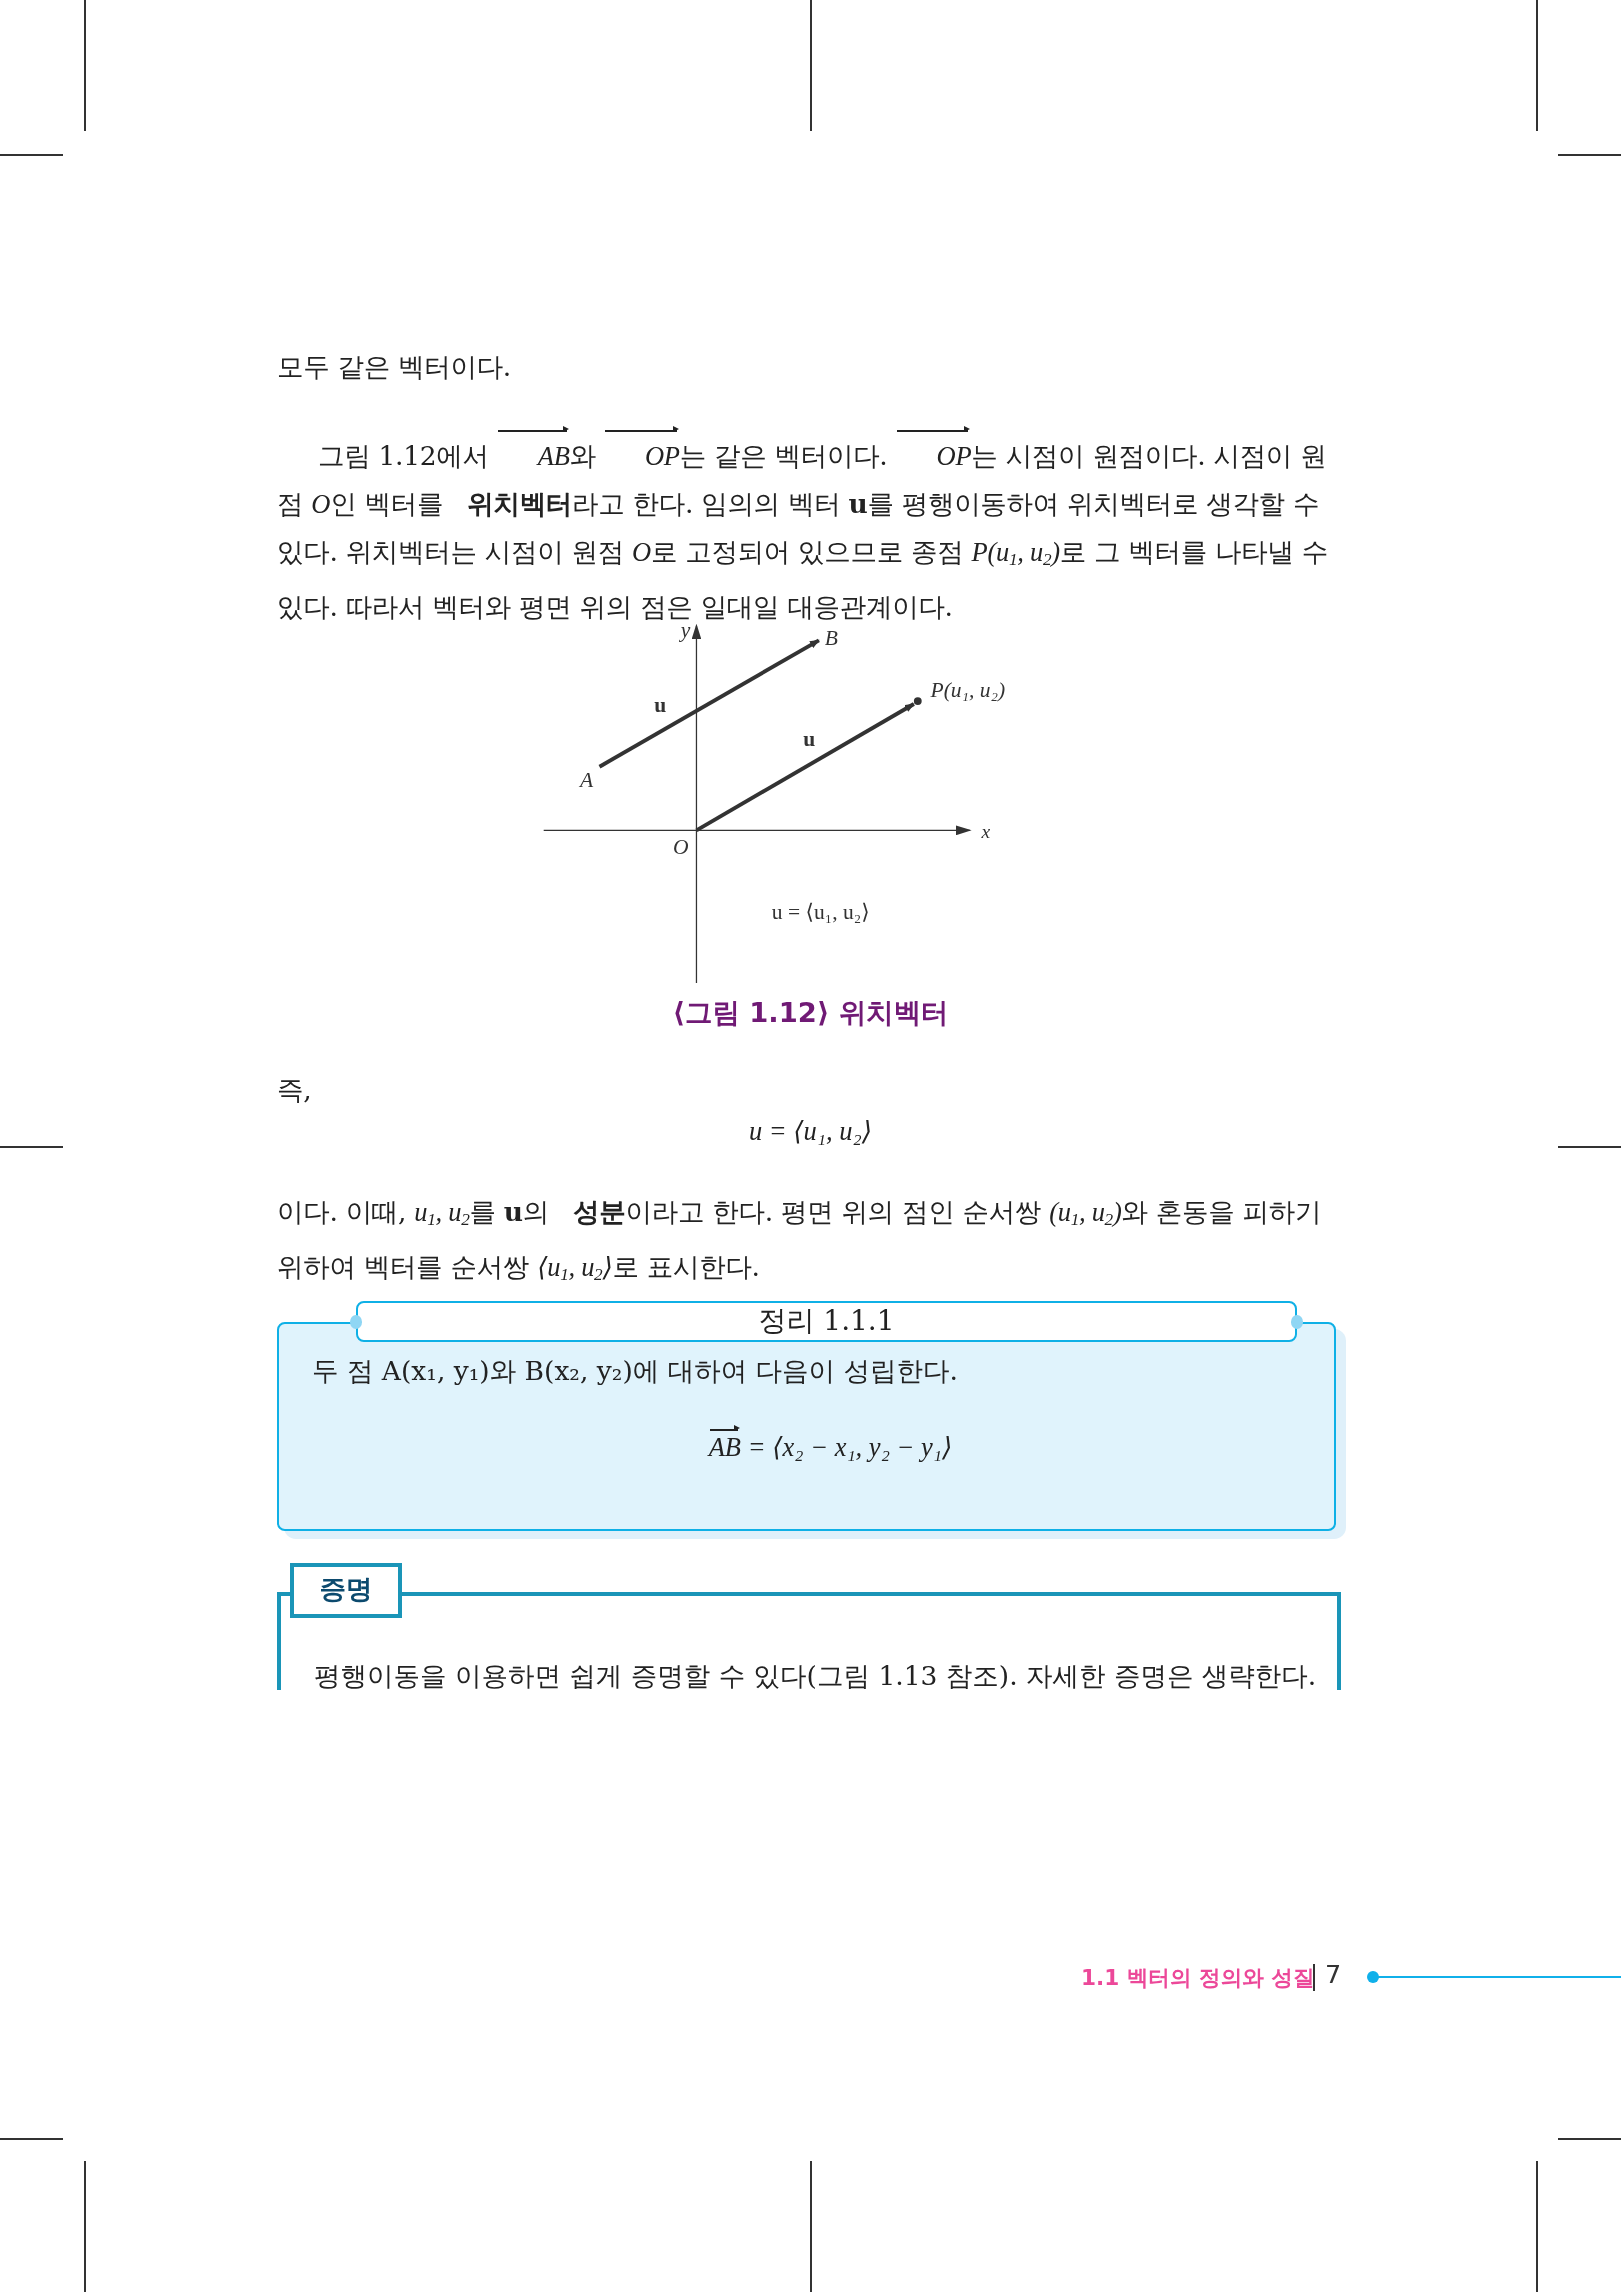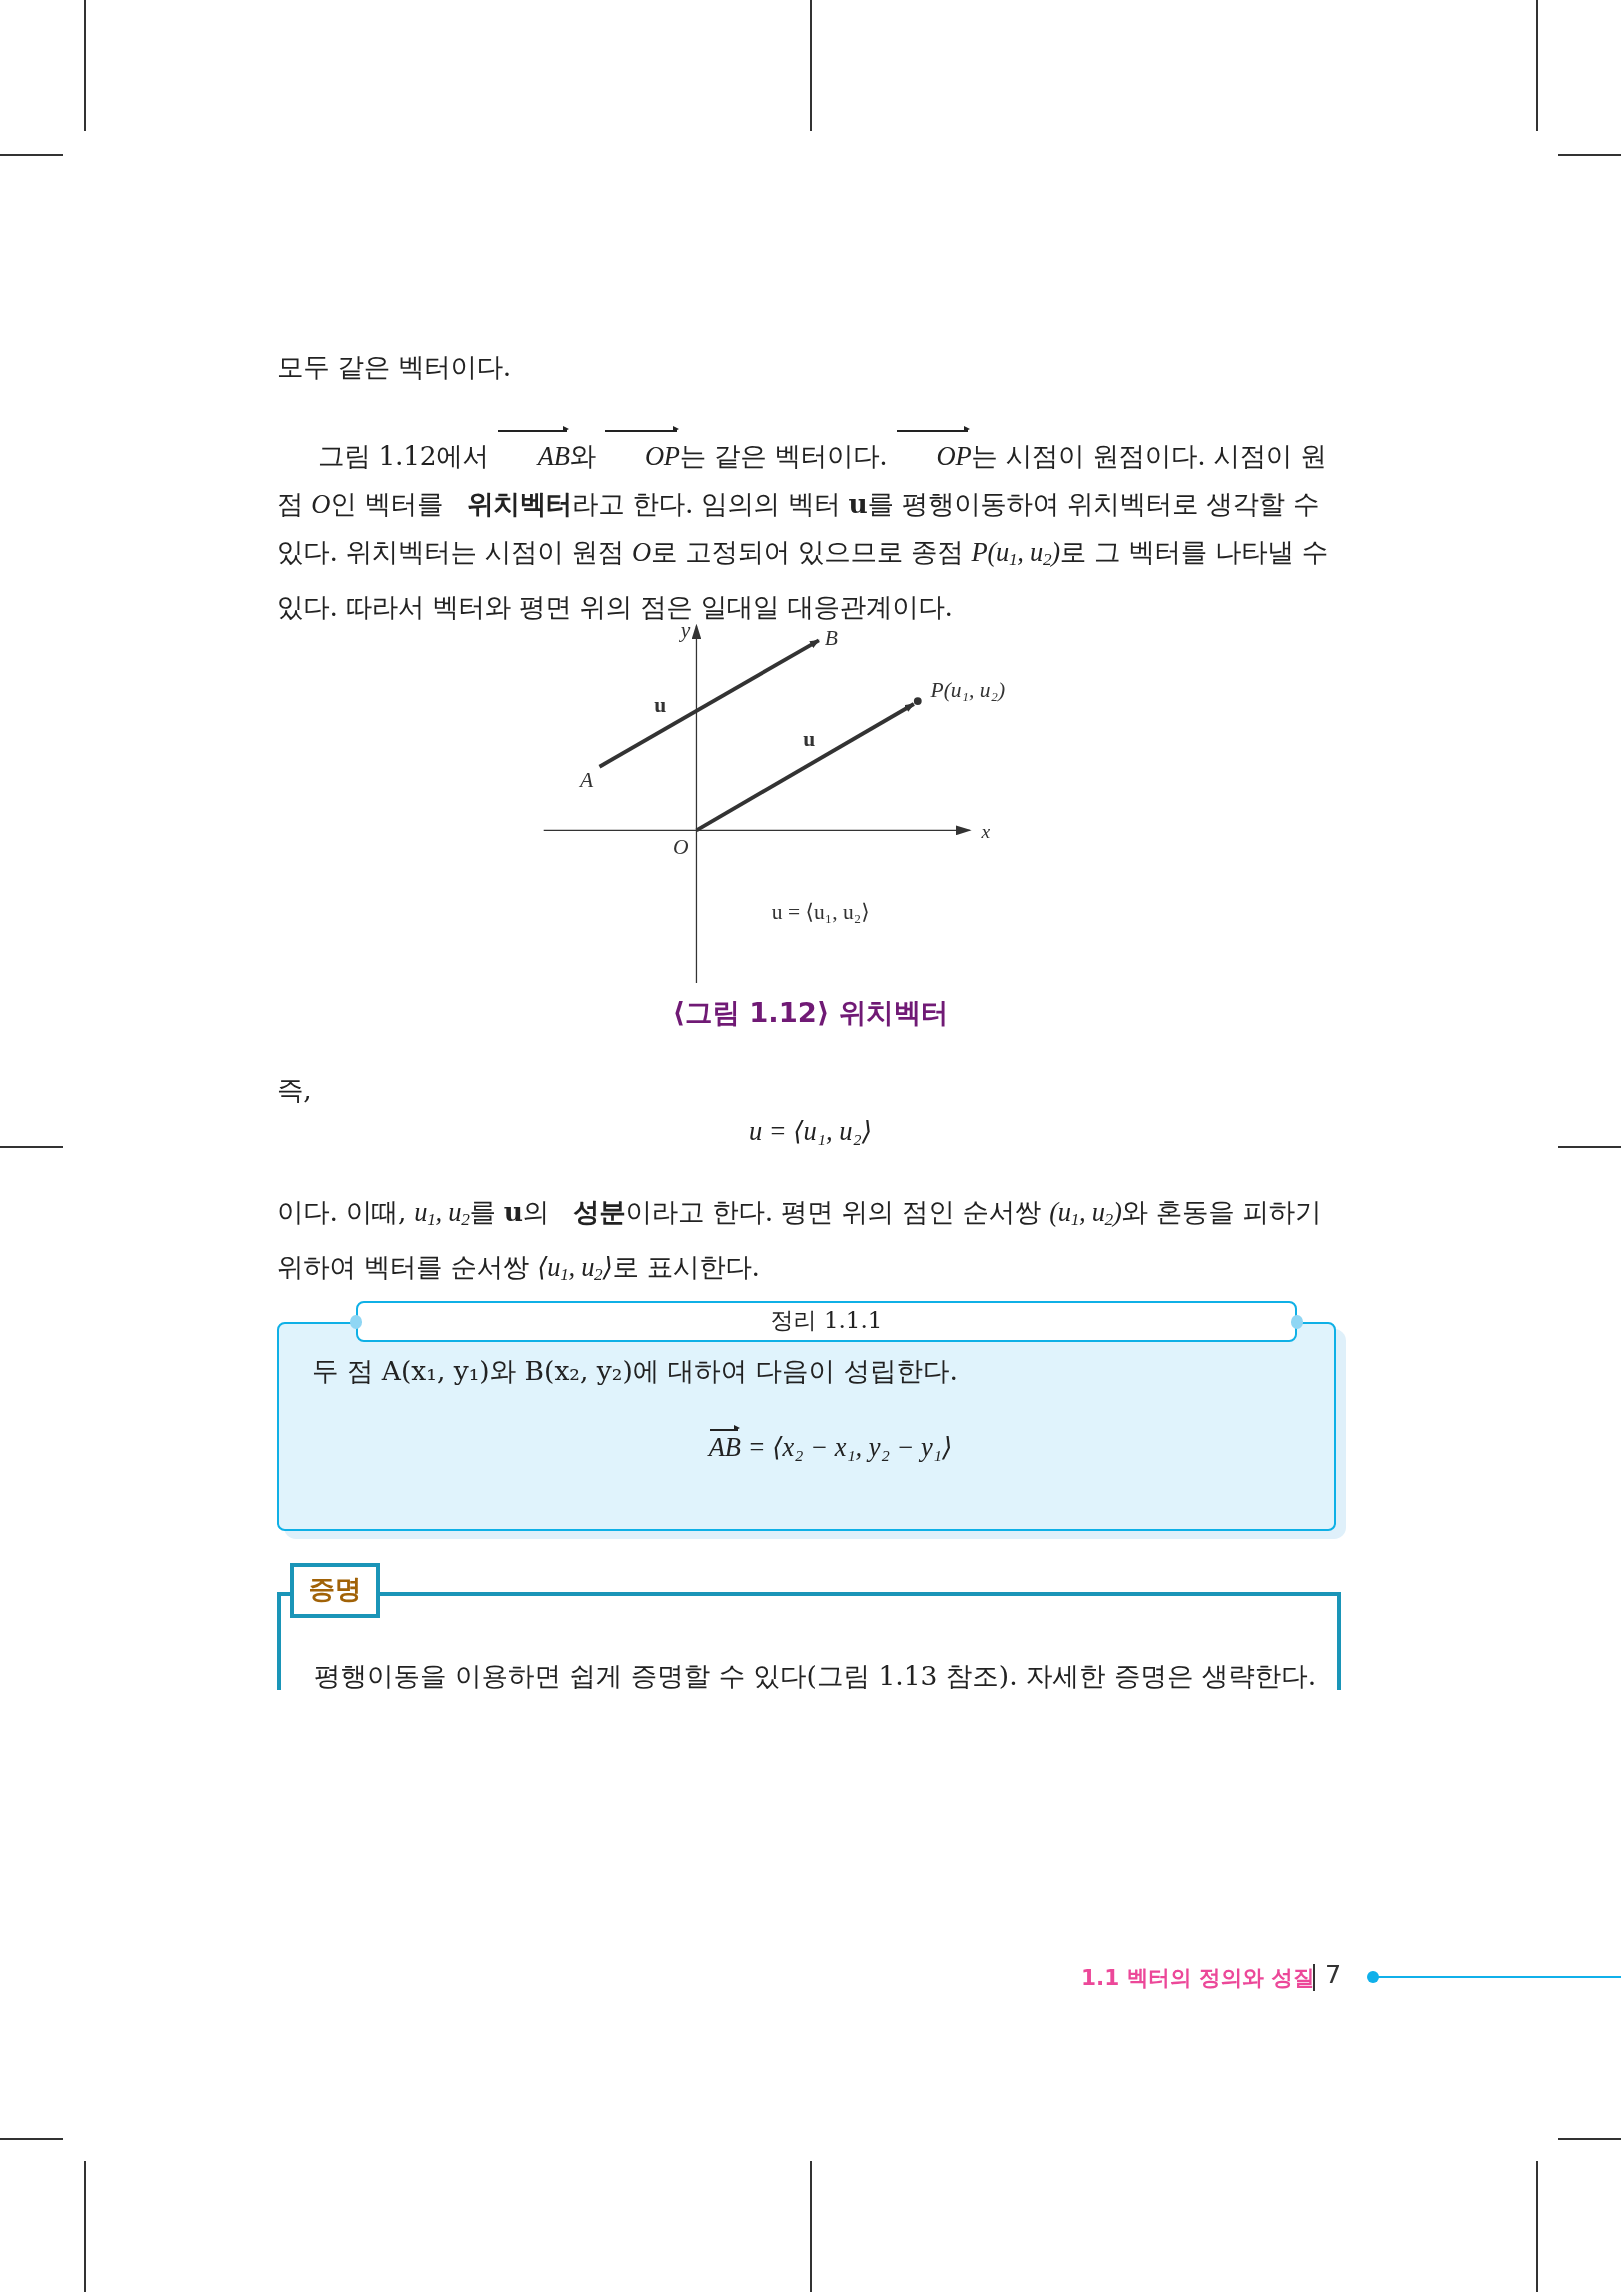--- a/index.html
+++ b/index.html
@@ -14,27 +14,27 @@
     .vec { position: relative; display: inline-block; font-family: "Liberation Serif", serif; font-style: italic; margin-top: 16px; }
     .vec::before { content: ""; position: absolute; left: 1px; right: 2.9px; top: -2.9px; height: 1.5px; background: #222; }
     .vec::after { content: ""; position: absolute; right: 1px; top: -6.9px; border-left: 6.9px solid #222; border-top: 3.9px solid transparent; border-bottom: 3.9px solid transparent; }
     sub { font-size: 0.65em; vertical-align: -0.25em; }
     .indent { text-indent: 41px; }
     .caption { position: absolute; left: 0; width: 1621px; top: 995px; text-align: center; color: #701a75; font-size: 27.4px; font-weight: bold; font-family: "DejaVu Sans", sans-serif; }
     .eq-center { position: absolute; left: 0; width: 1621px; text-align: center; font-size: 26.5px; }
     
     .thm-shadow { position: absolute; left: 284px; top: 1329px; width: 1062px; height: 210px; background: #dff0fa; border-radius: 11.8px; }
     .thm-box { position: absolute; left: 277px; top: 1322px; width: 1059px; height: 209px; background: #e0f3fc; border: 2.9px solid #0fb0e6; border-radius: 7.8px; box-sizing: border-box; }
-    .thm-title { position: absolute; left: 356px; top: 1301px; width: 941px; height: 41px; background: #fff; border: 2.9px solid #0fb0e6; border-radius: 7.8px; box-sizing: border-box; text-align: center; font-size: 23px; line-height: 35px; }
+    .thm-title { position: absolute; left: 356px; top: 1301px; width: 941px; height: 41px; background: #fff; border: 2.9px solid #0fb0e6; border-radius: 7.8px; box-sizing: border-box; text-align: center; font-size: 28px; line-height: 35px; }
     .dot { position: absolute; width: 11.8px; height: 13.7px; border-radius: 50%; background: #8fd6f4; }
     .thm-text { position: absolute; left: 312px; top: 1349px; font-size: 26.5px; line-height: 43px; }
     .thm-eq { position: absolute; left: 0; width: 1621px; top: 1416px; text-align: center; font-size: 26.5px; padding-left: 20px; }
     
     .proof-frame { position: absolute; left: 277px; top: 1592px; width: 1064px; height: 98px; border-top: 4.9px solid #1a95b8; border-left: 4.9px solid #1a95b8; border-right: 4.9px solid #1a95b8; box-sizing: border-box; }
-    .proof-label { position: absolute; left: 290px; top: 1563px; width: 90px; height: 55px; background: #fff; border: 4.9px solid #1a95b8; box-sizing: border-box; color: #a16207; text-align: center; font-size: 26.5px; line-height: 43px; font-weight: bold; font-family: "DejaVu Sans", sans-serif; }
+    .proof-label { position: absolute; left: 290px; top: 1563px; width: 112px; height: 55px; background: #fff; border: 4.9px solid #1a95b8; box-sizing: border-box; color: #0c4a6e; text-align: center; font-size: 26.5px; line-height: 43px; font-weight: bold; font-family: "DejaVu Sans", sans-serif; }
     .proof-text { position: absolute; left: 314px; top: 1618px; font-size: 26.5px; line-height: 43px; margin-top: 36px; }
     
     .footer-title { position: absolute; left: 1081px; top: 1963px; font-size: 21.6px; font-weight: bold; font-family: "DejaVu Sans", sans-serif; color: #ec4899; }
     .footer-sep { position: absolute; left: 1313px; top: 1964px; width: 2px; height: 27.4px; background: #333; }
     .footer-page { position: absolute; left: 1325px; top: 1959px; font-size: 25.5px; font-family: "DejaVu Sans", sans-serif; color: #333; }
     .footer-dot { position: absolute; left: 1367px; top: 1971px; width: 11.8px; height: 11.8px; border-radius: 50%; background: #10b0ea; }
     .footer-line { position: absolute; left: 1376px; top: 1976px; width: 245px; height: 2px; background: #10b0ea; }
   </style>
 </head>
 <body>

